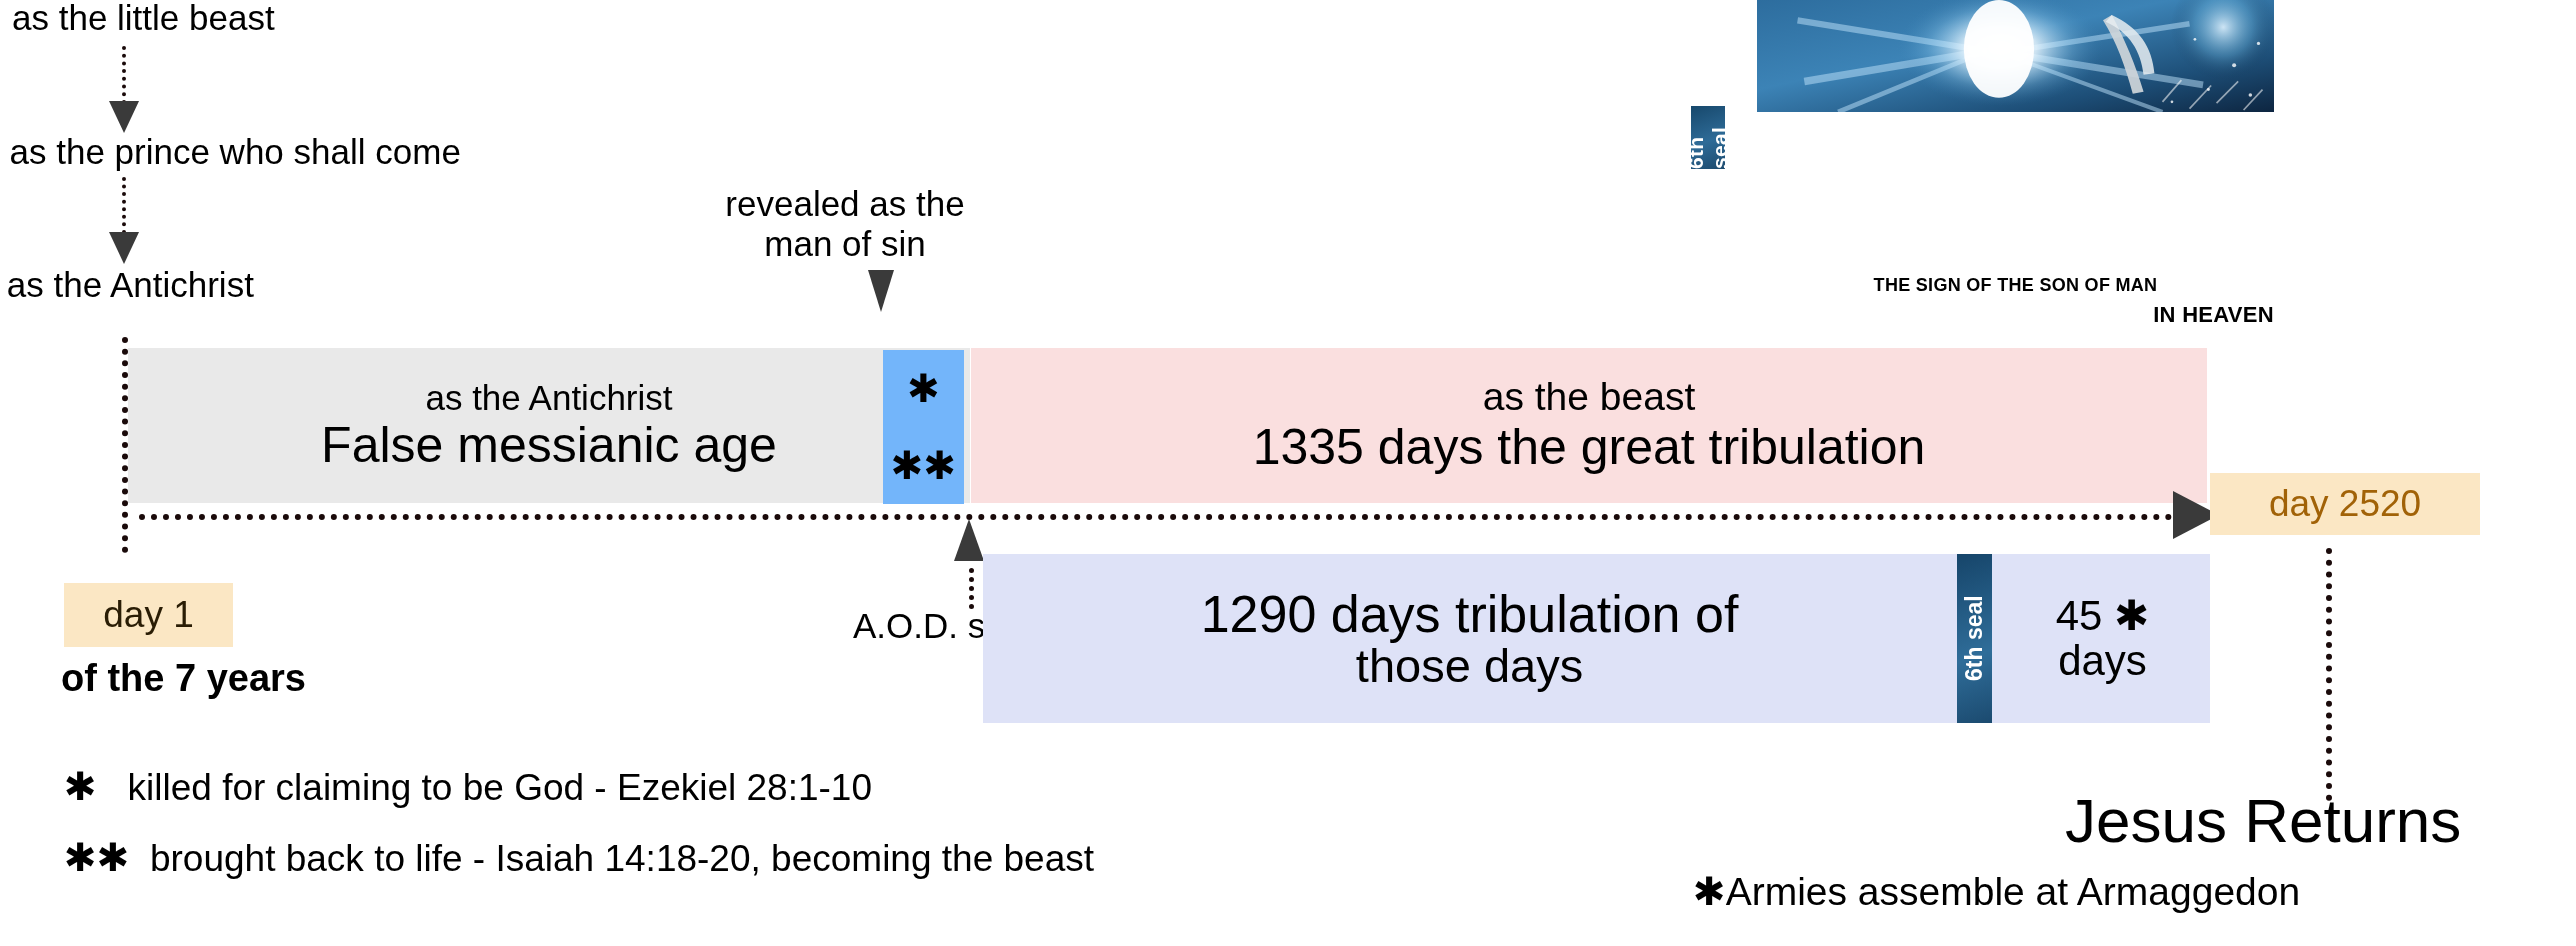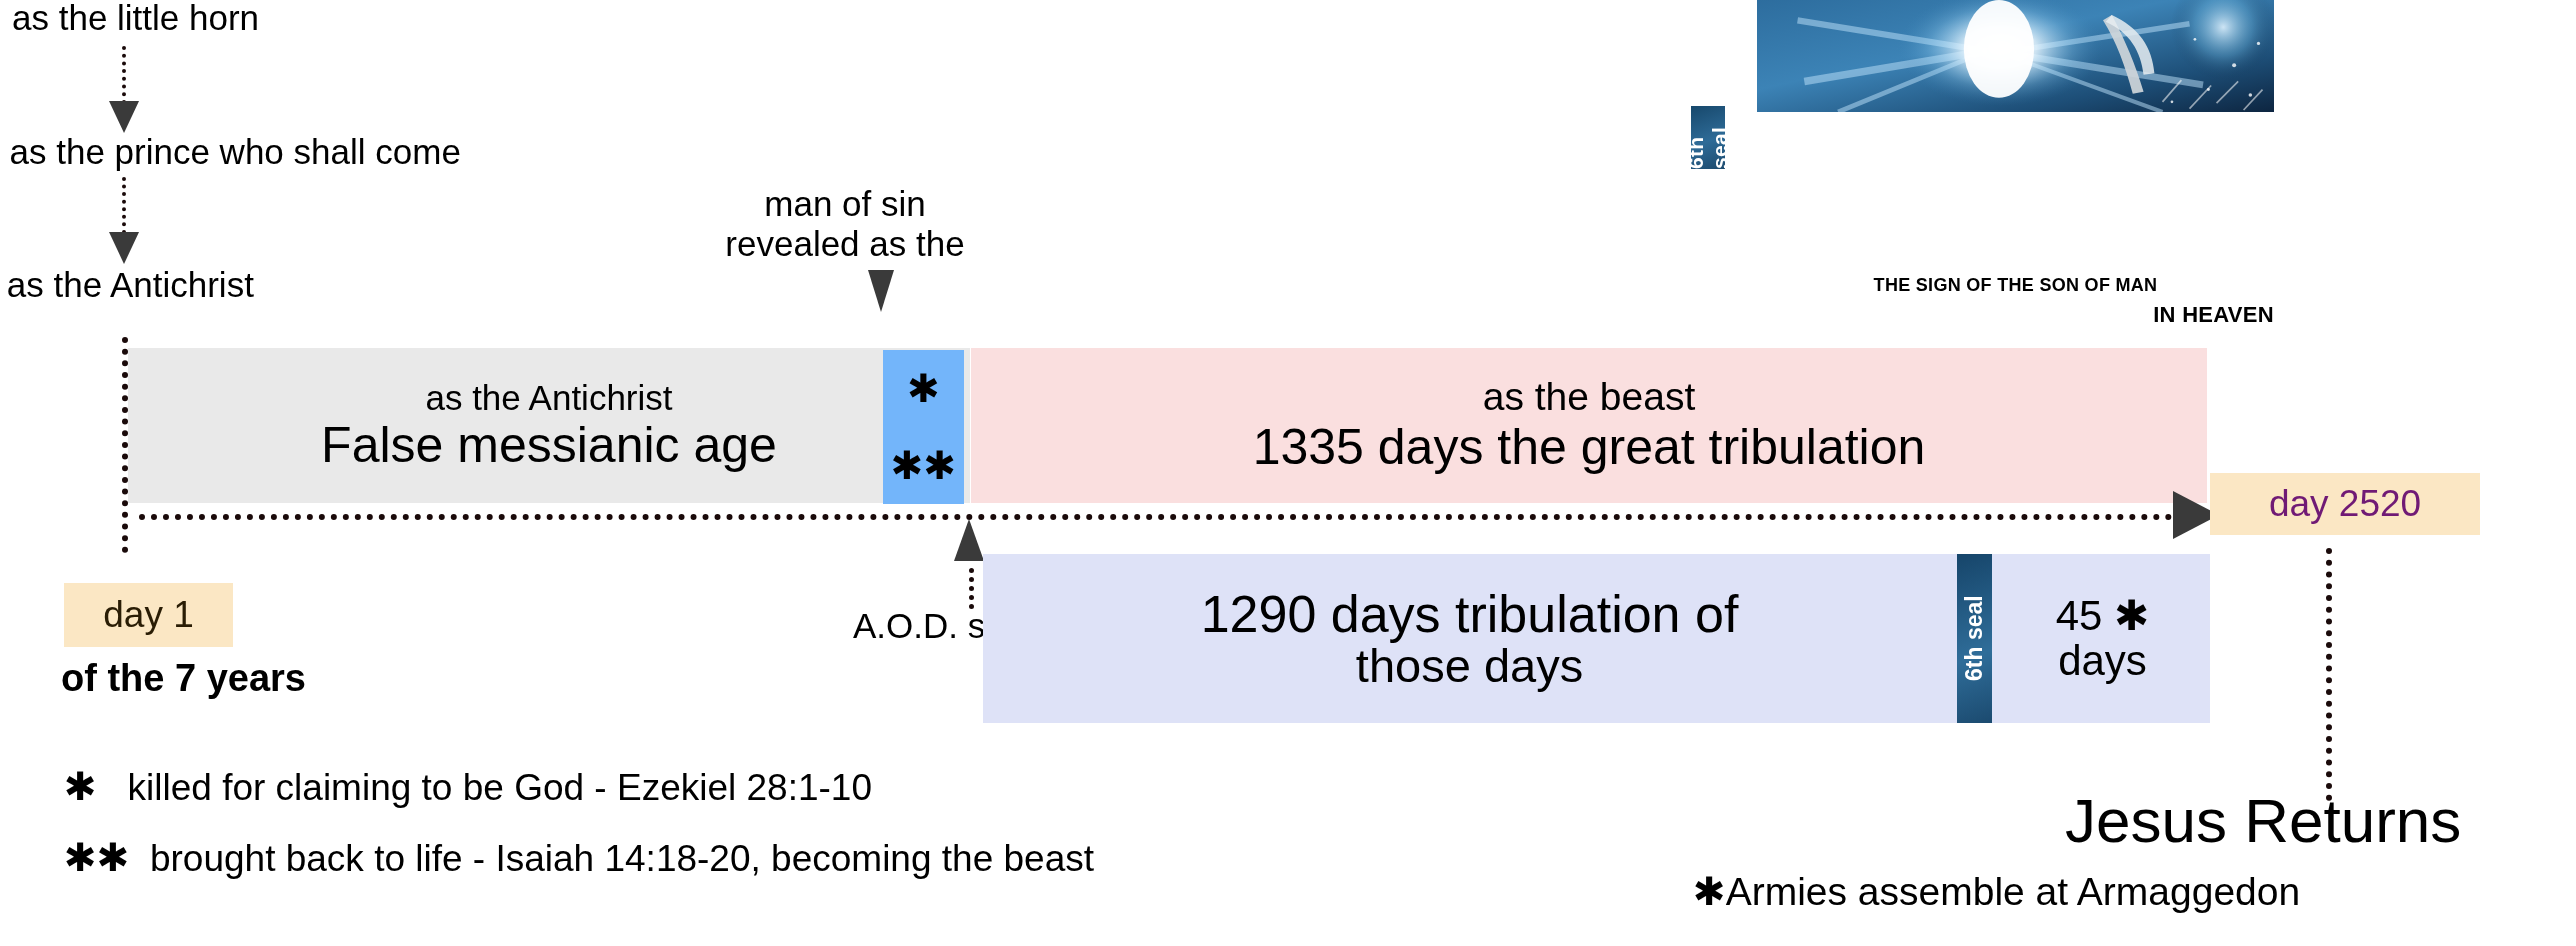--- a/index.html
+++ b/index.html
@@ -55,21 +55,21 @@
 
   
   #hdot{left:139px;top:514px;width:2058px;border-top:6px dotted #1a0a0a;}
   #hdot-arrow{left:2173px;top:491px;width:0;height:0;
       border-top:24px solid transparent;border-bottom:24px solid transparent;
       border-left:46px solid #3a3a3a;}
 
   
   #chip-2520{left:2210px;top:473px;width:270px;height:62px;background:#fbe7c4;
       display:flex;align-items:center;justify-content:center;
-      font-size:37px;color:#701a75;}
+      font-size:37px;color:#a16207;}
   #endline{left:2326px;top:548px;height:253px;border-left:6px dotted #1a0a0a;}
 
   
   #chip-day1{left:64px;top:583px;width:169px;height:64px;background:#fbe7c4;
       display:flex;align-items:center;justify-content:center;font-size:37px;color:#2a1d05;}
   #lbl-7years{left:61px;top:659px;font-size:38px;font-weight:600;}
 
   
   #aod-vdot{left:969px;top:568px;height:41px;border-left:5.4px dotted #1a0a0a;}
   #aod-arrow{left:954px;top:519px;width:0;height:0;
@@ -98,35 +98,35 @@
 
   
   #fn1{left:64px;top:767px;font-size:37px;}
   #fn2{left:64px;top:838px;font-size:37px;}
   #fn3{left:1693px;top:872px;font-size:39px;}
   .star{font-size:39px;}
 </style>
 </head>
 <body>
 
-<div class="abs txt" id="lbl-little-horn">as the little horn</div>
+<div class="abs txt" id="lbl-little-horn">as the little beast</div>
 
 <div class="abs vdot" id="conn1"></div>
 <div class="abs arrowdown" id="ah1"></div>
 
 <div class="abs txt" id="lbl-prince">as the prince who shall come</div>
 
 <div class="abs vdot" id="conn2"></div>
 <div class="abs arrowdown" id="ah2"></div>
 
 <div class="abs txt" id="lbl-antichrist">as the Antichrist</div>
 
 <div class="abs" id="lbl-revealed">
+  <div>revealed as the</div>
   <div>man of sin</div>
-  <div>revealed as the</div>
 </div>
 <div class="abs" id="ah3"></div>
 
 <div class="abs" id="seal-img-wrap">
   <svg id="seal-img" viewBox="0 0 765 165" preserveAspectRatio="none" aria-hidden="true">
     <defs>
       <linearGradient id="skyg" x1="0" y1="0" x2="1" y2="1">
         <stop offset="0%" stop-color="#2d6d9e"></stop>
         <stop offset="40%" stop-color="#3c83b6"></stop>
         <stop offset="75%" stop-color="#1d4e77"></stop>

